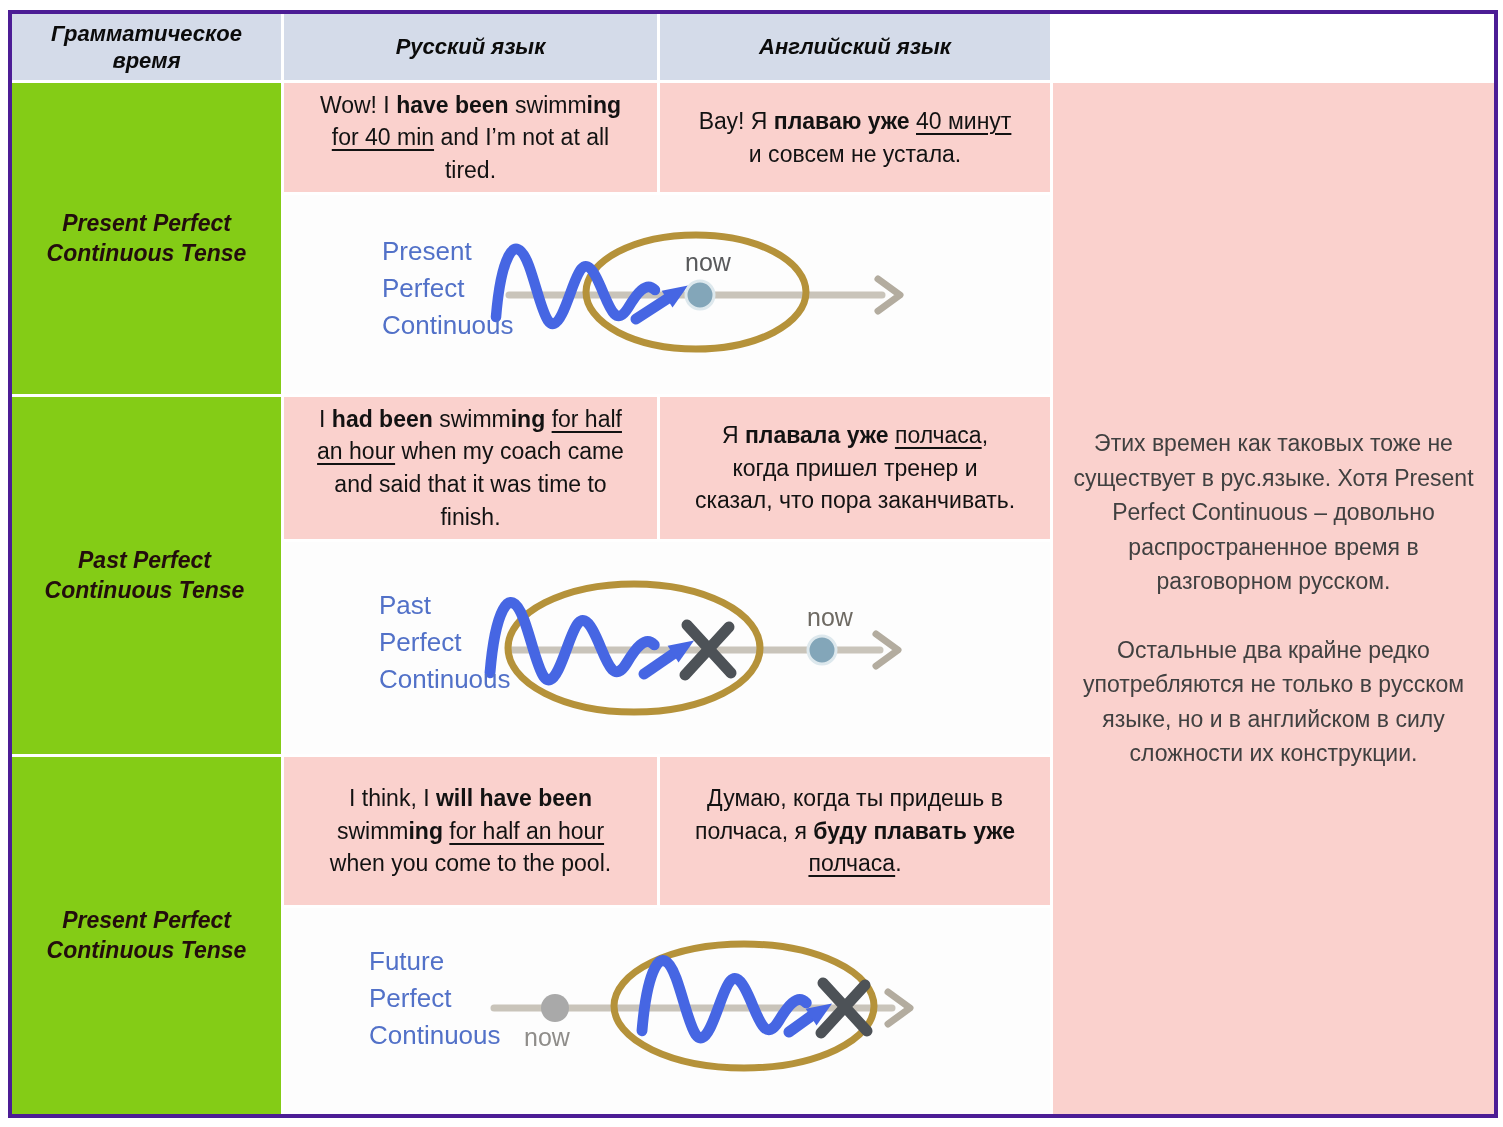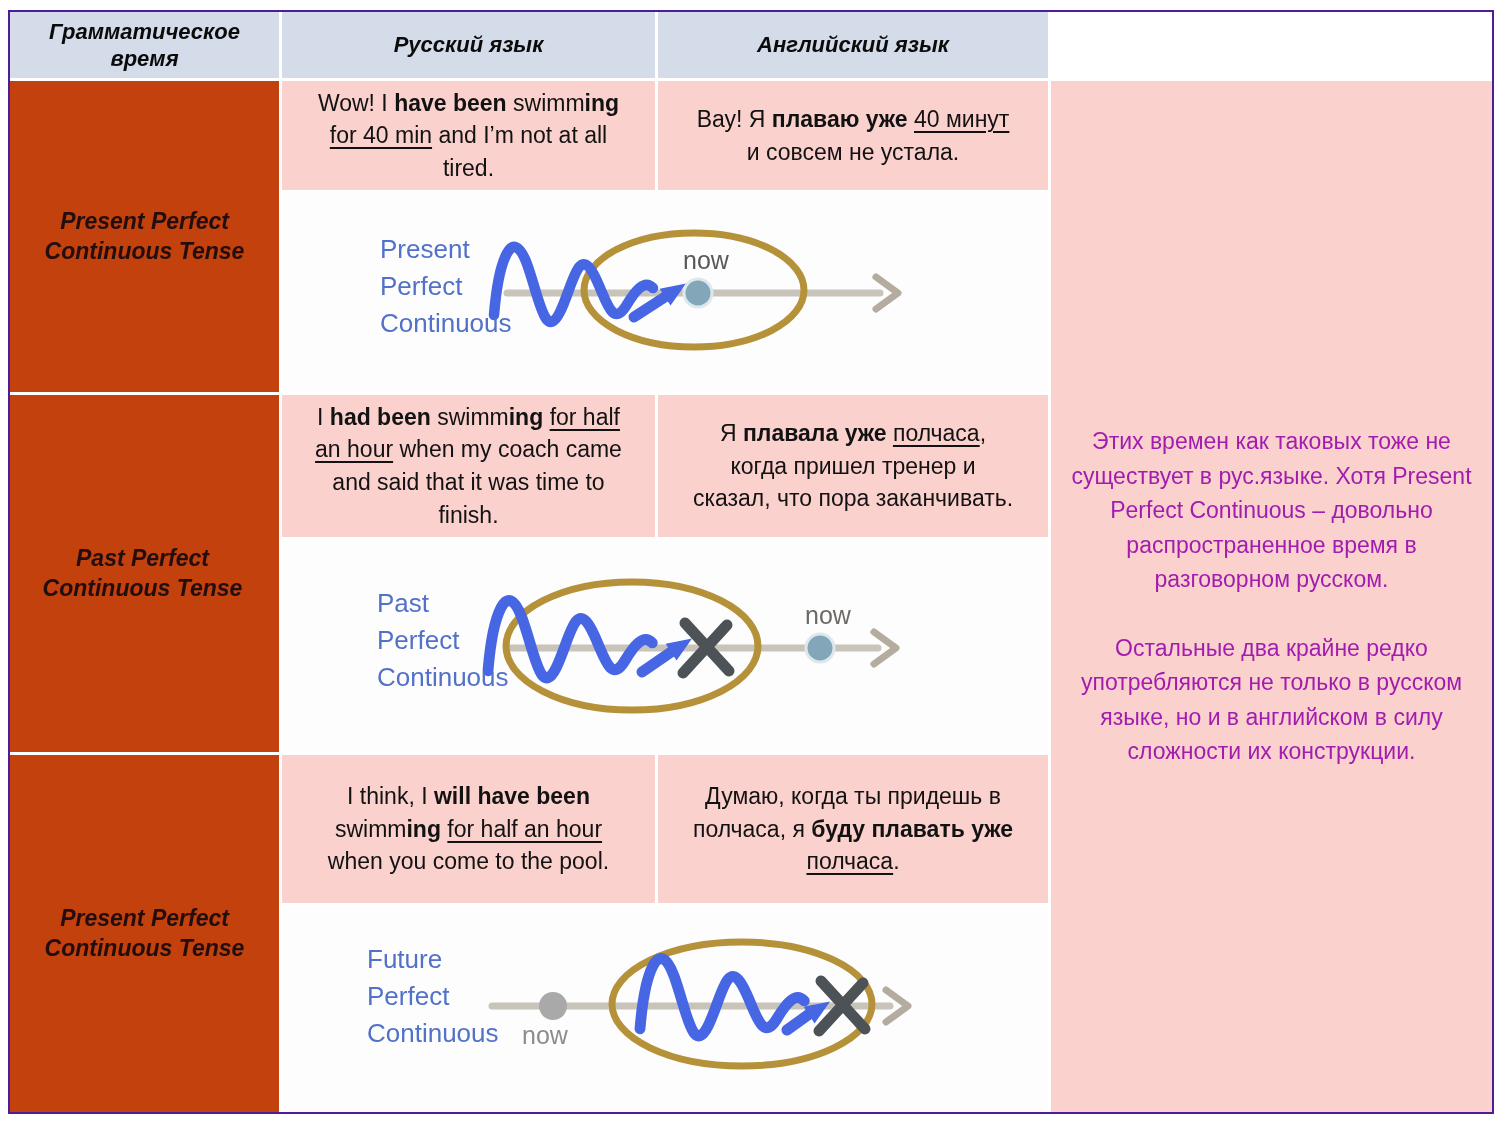--- a/index.html
+++ b/index.html
@@ -5,30 +5,30 @@
   html,body{margin:0;padding:0;background:#ffffff;}
   body{font-family:"Liberation Sans","DejaVu Sans",sans-serif;}
   .stage{position:relative;width:1503px;height:1127px;background:#ffffff;overflow:hidden;}
   .grid{
     position:absolute;left:8px;top:10px;
     display:grid;
     grid-template-columns:269px 373px 390px 441px;
     grid-template-rows:66px 311px 357px 357px;
     gap:3px;
     background:#ffffff;
-    border:2px solid #4c1d95;
+    border:4px solid #4c1d95;
   }
   .hcell{
     background:#d4dbe9;
     display:flex;align-items:center;justify-content:center;text-align:center;
     font-weight:700;font-style:italic;font-size:22px;line-height:1.25;color:#0b0b0b;
     padding:0 14px;
   }
   .tense{
-    background:#c2410c;
+    background:#84cc16;
     display:flex;align-items:center;justify-content:center;text-align:center;
     font-weight:700;font-style:italic;font-size:23px;line-height:1.3;color:#230d0d;
     padding:0 20px;
   }
   .t1{grid-column:1;grid-row:2;}
   .t2{grid-column:1;grid-row:3;padding-left:16px;}
   .t3{grid-column:1;grid-row:4;}
   .rowblock{
     grid-column:2/4;
     display:grid;grid-template-columns:373px 390px;gap:3px;background:#ffffff;
@@ -41,21 +41,21 @@
     display:flex;align-items:center;justify-content:center;text-align:center;
     font-size:23px;line-height:1.42;color:#121212;
   }
   .sent.en{padding:1px 32px;}
   .sent.ru{padding:0 32px;align-items:center;}
   .diagram{grid-column:1/3;background:#fdfdfd;display:flex;align-items:center;justify-content:center;}
   .comments{
     grid-column:4;grid-row:2/5;
     background:#fad1cd;
     display:flex;flex-direction:column;align-items:center;justify-content:center;
-    text-align:center;font-size:23px;line-height:1.5;color:#a21caf;
+    text-align:center;font-size:23px;line-height:1.5;color:#404040;
     padding:0 12px;
   }
   .comments p{margin:17px 0;}
   .b{font-weight:700;}
   .u{text-decoration:underline;text-decoration-thickness:2px;text-underline-offset:4px;}
   
   .dlabel{font-size:26px;fill:#5271c8;}
   .nowtext{font-size:25px;}
   .timeline{stroke:#c9c4ba;stroke-width:7;fill:none;stroke-linecap:round;}
   .chevron{stroke:#b3ac9f;stroke-width:7;fill:none;stroke-linecap:round;stroke-linejoin:round;}

